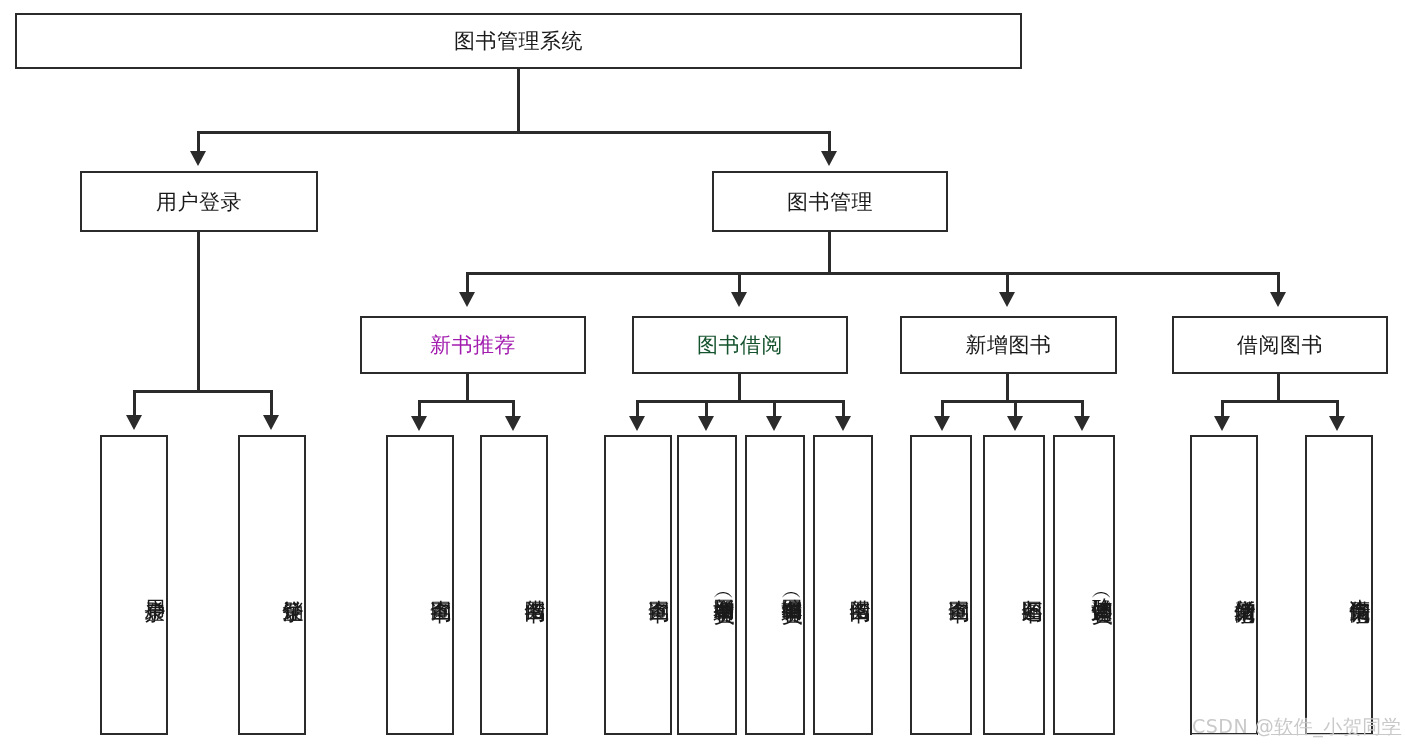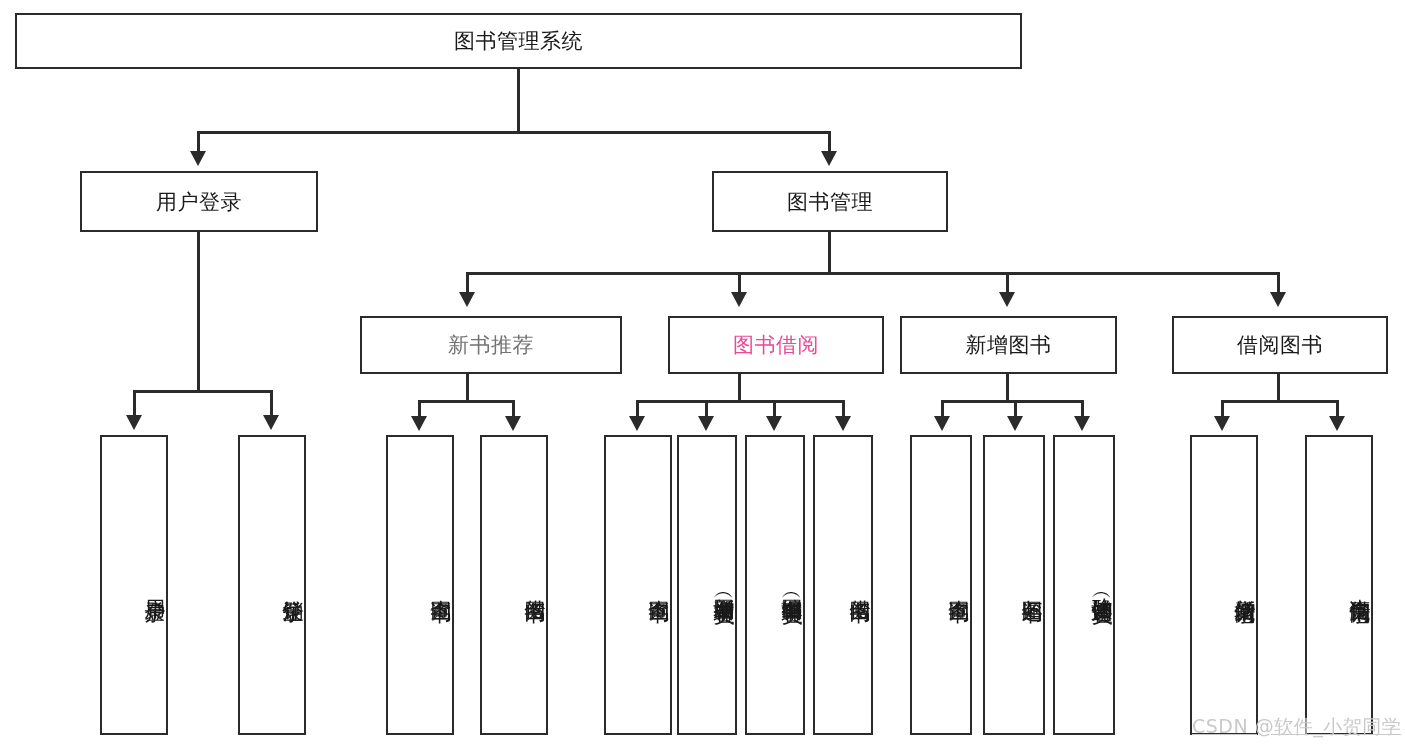--- a/index.html
+++ b/index.html
@@ -113,24 +113,24 @@
   <div class="hline" style="left: 466px; top: 272px; width: 814px; background: rgb(43, 43, 43);"></div>
   <div class="vline" style="left: 466px; top: 272px; height: 22px; background: rgb(43, 43, 43);"></div>
   <div class="arrow" style="left: 459px; top: 292px; border-top-color: rgb(43, 43, 43);"></div>
   <div class="vline" style="left: 738px; top: 272px; height: 22px; background: rgb(43, 43, 43);"></div>
   <div class="arrow" style="left: 731px; top: 292px; border-top-color: rgb(43, 43, 43);"></div>
   <div class="vline" style="left: 1006px; top: 272px; height: 22px; background: rgb(43, 43, 43);"></div>
   <div class="arrow" style="left: 999px; top: 292px; border-top-color: rgb(43, 43, 43);"></div>
   <div class="vline" style="left: 1277px; top: 272px; height: 22px; background: rgb(43, 43, 43);"></div>
   <div class="arrow" style="left: 1270px; top: 292px; border-top-color: rgb(43, 43, 43);"></div>
 
-  <div class="node horiz" id="n-l3-0" style="left: 360px; top: 316px; width: 262px; height: 58px; border-color: rgb(43, 43, 43); background: rgb(255, 255, 255); color: #737373;">
+  <div class="node horiz" id="n-l3-0" style="left: 360px; top: 316px; width: 226px; height: 58px; border-color: rgb(43, 43, 43); background: rgb(255, 255, 255); color: #a21caf;">
     <span>新书推荐</span>
   </div>
-  <div class="node horiz" id="n-l3-1" style="left: 632px; top: 316px; width: 216px; height: 58px; border-color: rgb(43, 43, 43); background: rgb(255, 255, 255); color: #ec4899; margin-left: 36px;">
+  <div class="node horiz" id="n-l3-1" style="left: 632px; top: 316px; width: 216px; height: 58px; border-color: rgb(43, 43, 43); background: rgb(255, 255, 255); color: #14532d;">
     <span>图书借阅</span>
   </div>
   <div class="node horiz" id="n-l3-2" style="left: 900px; top: 316px; width: 217px; height: 58px; border-color: rgb(43, 43, 43); background: rgb(255, 255, 255); color: rgb(26, 26, 26);">
     <span>新增图书</span>
   </div>
   <div class="node horiz" id="n-l3-3" style="left: 1172px; top: 316px; width: 216px; height: 58px; border-color: rgb(43, 43, 43); background: rgb(255, 255, 255); color: rgb(26, 26, 26);">
     <span>借阅图书</span>
   </div>
 
   <div class="vline" style="left: 466px; top: 374px; height: 28px; background: rgb(43, 43, 43);"></div>

